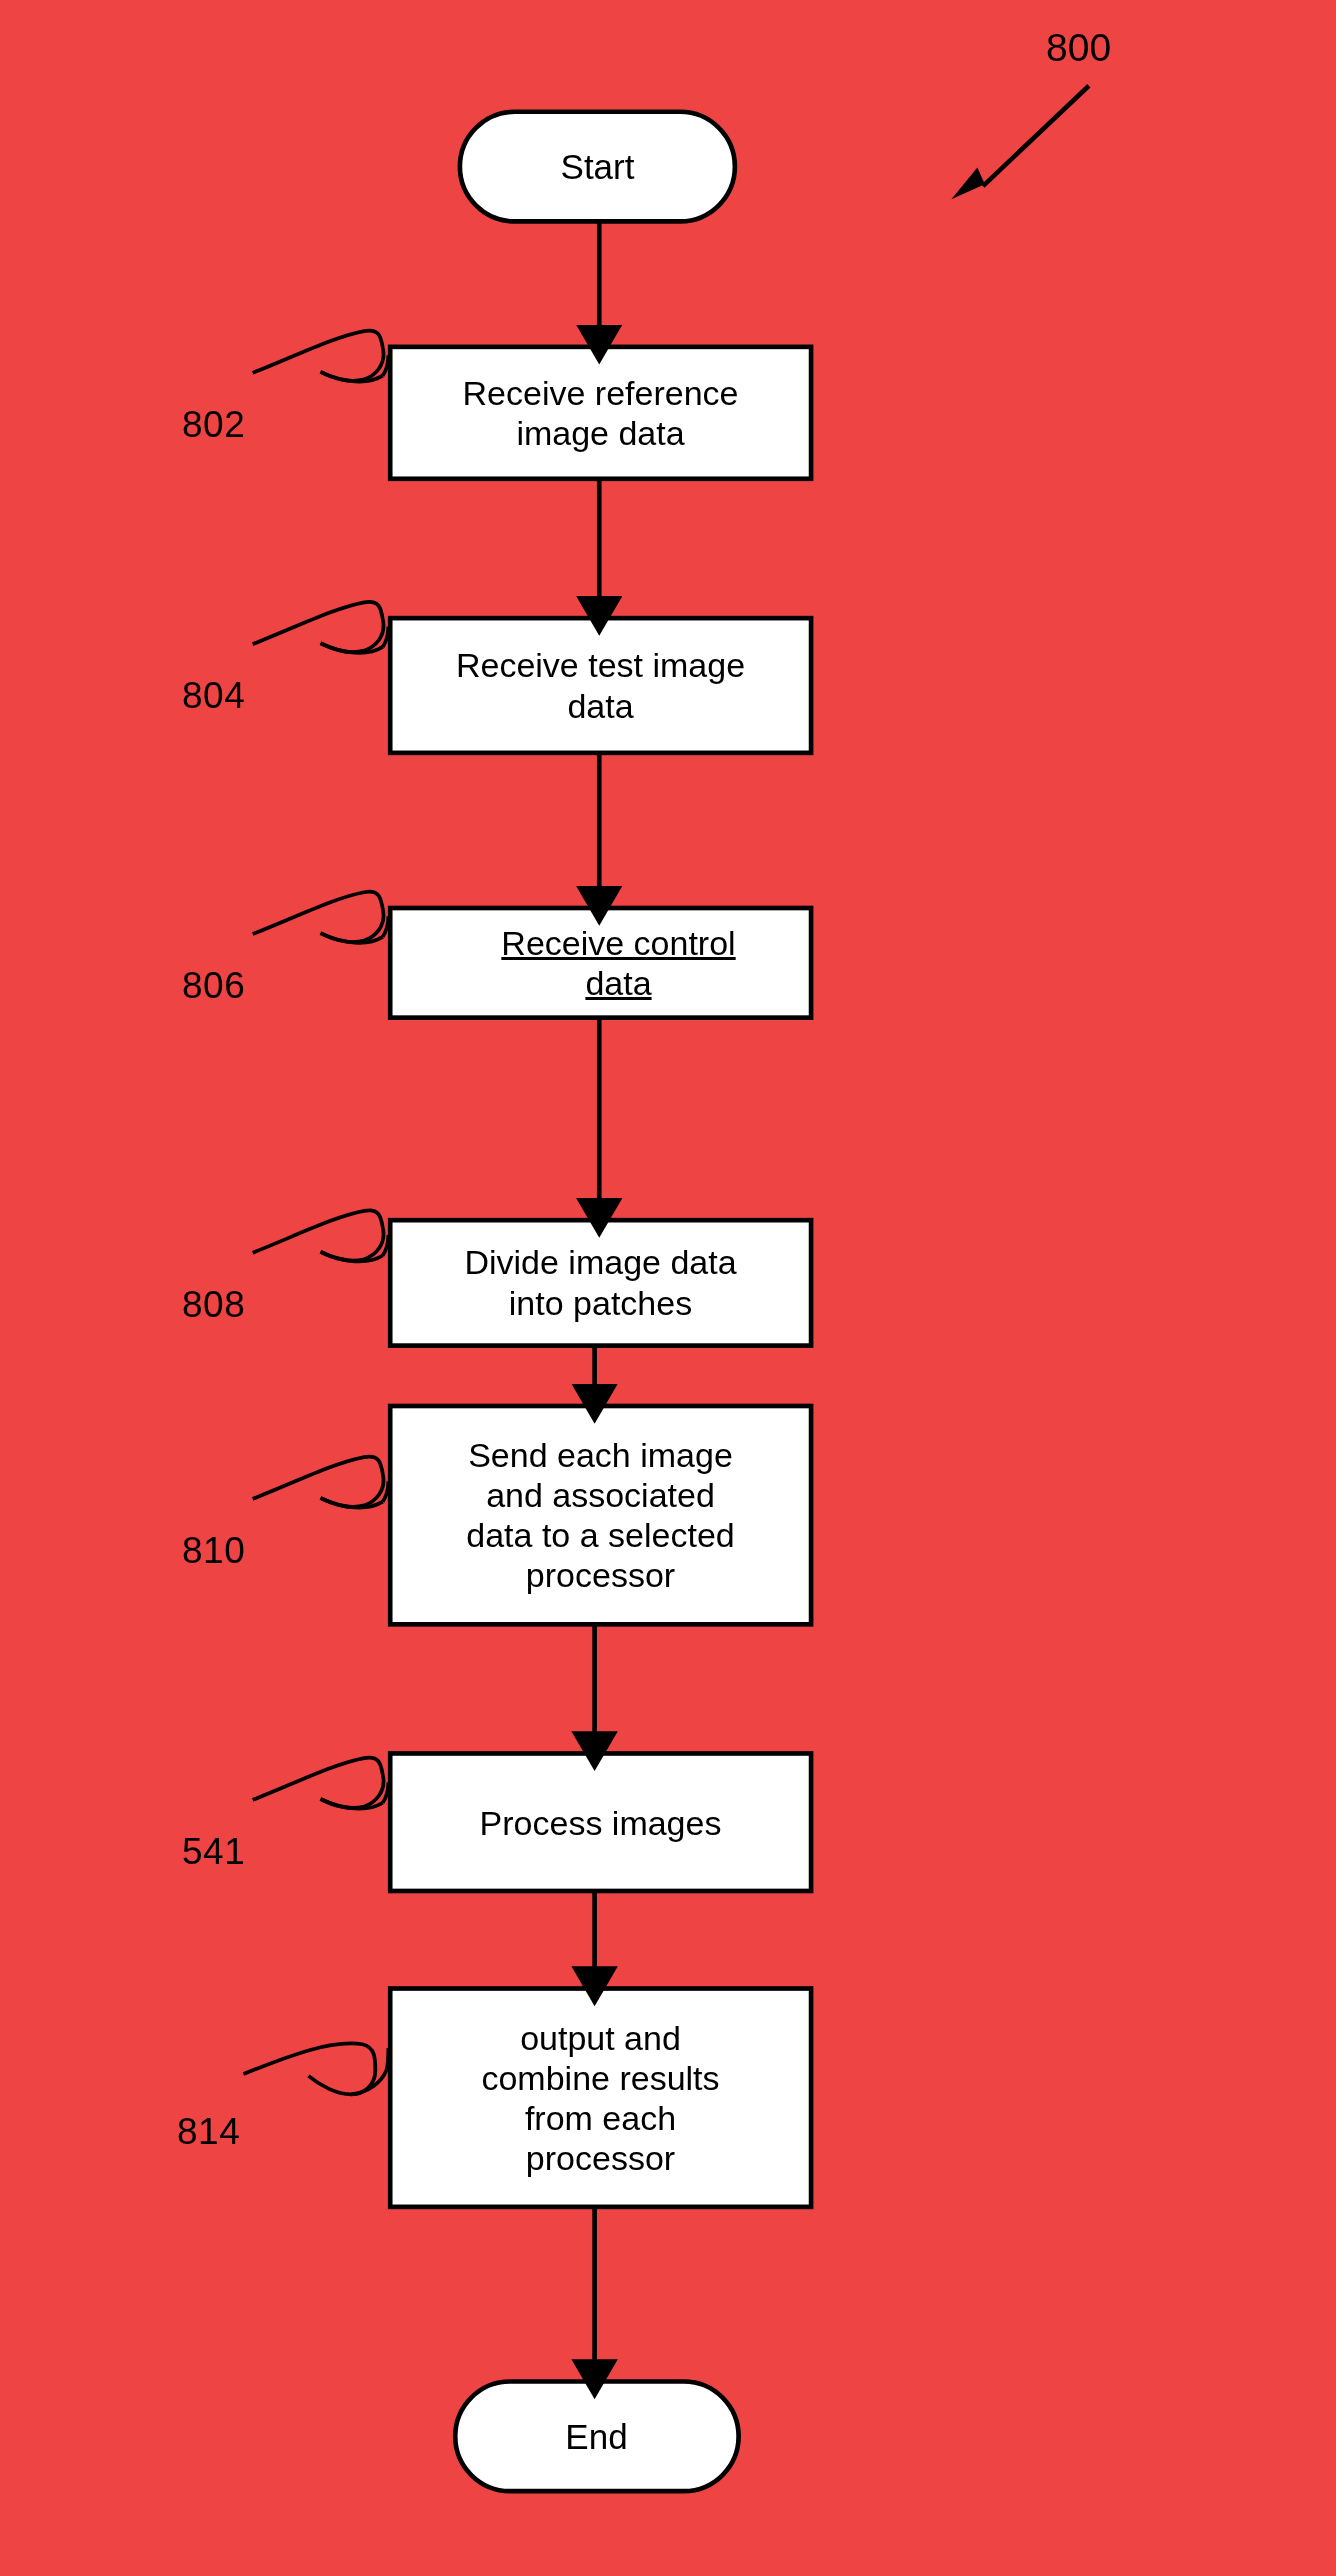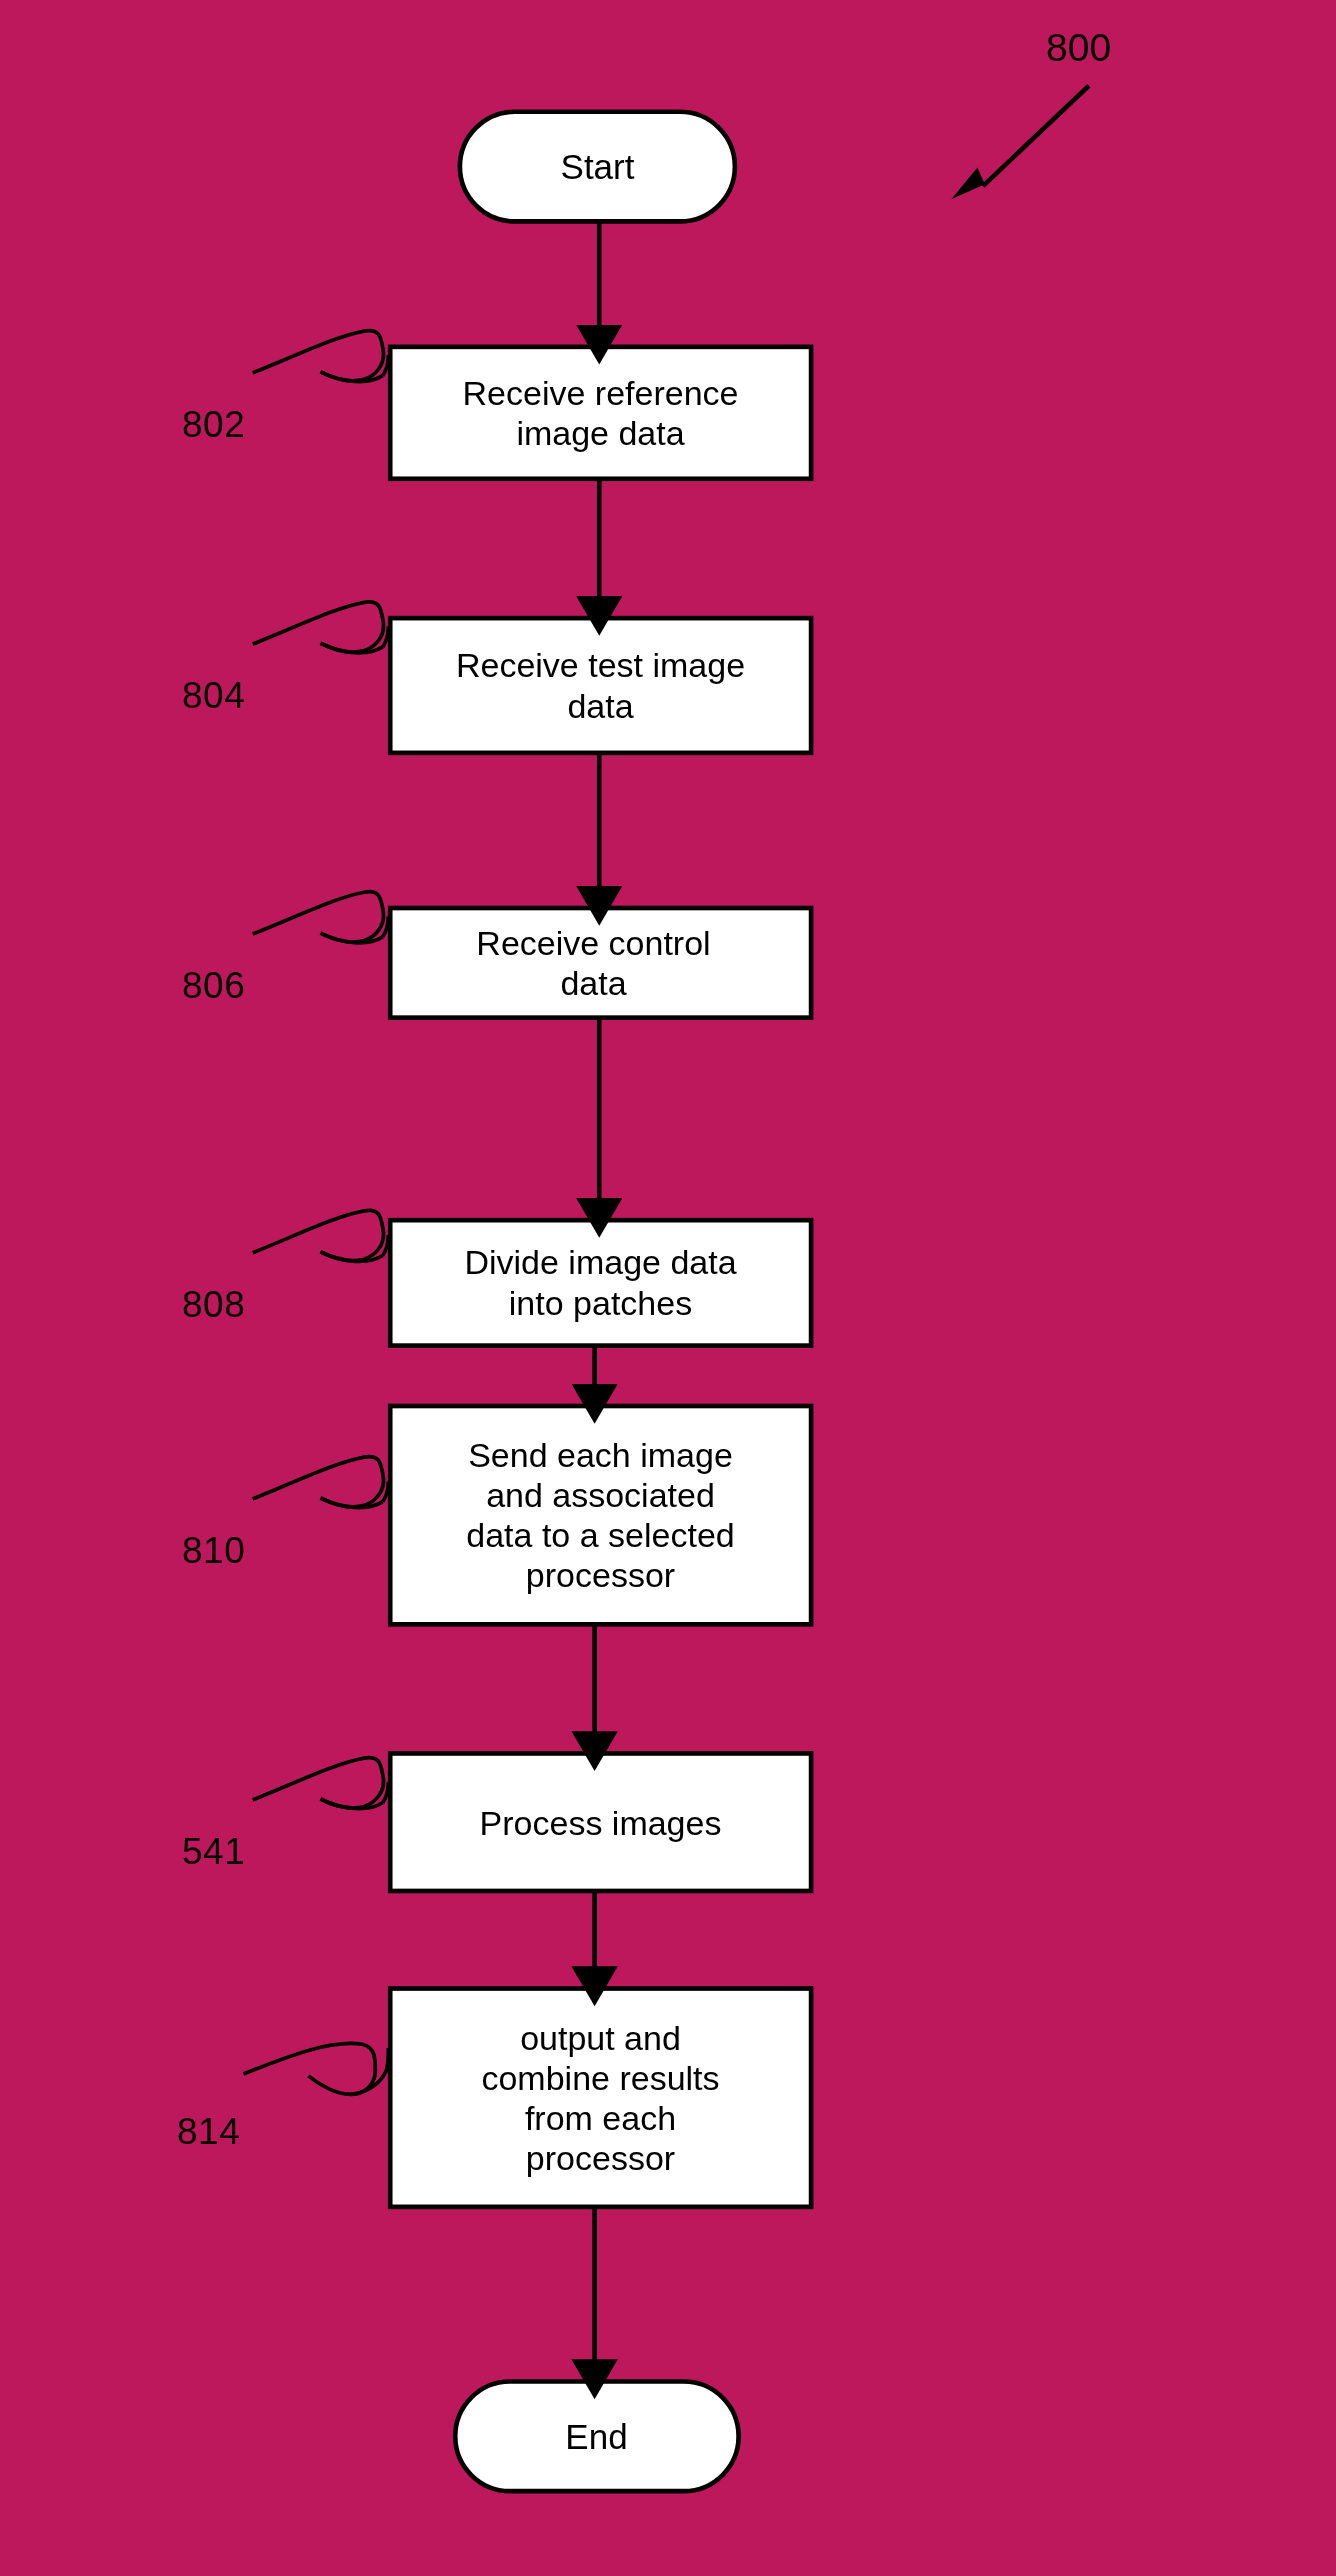--- a/index.html
+++ b/index.html
@@ -4,21 +4,21 @@
 <style>
   html, body {
     margin: 0;
     padding: 0;
     background: #ffffff;
   }
   #canvas {
     position: relative;
     width: 1336px;
     height: 2576px;
-    background: #be185d;
+    background: #ef4444;
     overflow: hidden;
     font-family: "Liberation Sans", sans-serif;
   }
   #flow-svg {
     position: absolute;
     left: 0;
     top: 0;
     width: 1336px;
     height: 2576px;
   }
@@ -172,21 +172,21 @@
   <div class="fig-label" style="left:1046px; top:26px;">800</div>
 
   <div class="node-label terminal-label" style="left:460px; top:112px; width:275px; height:110px;">Start</div>
 
   <div class="node-label" style="left:390px; top:347px; width:421px; height:132px;">Receive reference
 image data</div>
 
   <div class="node-label" style="left:390px; top:618px; width:421px; height:135px;">Receive test image
 data</div>
 
-  <div class="node-label" style="left:383px; top:908px; width:421px; height:110px;">Receive control
+  <div class="node-label" style="left:408px; top:908px; width:421px; height:110px;text-decoration:underline;">Receive control
 data</div>
 
   <div class="node-label" style="left:390px; top:1220px; width:421px; height:125px;">Divide image data
 into patches</div>
 
   <div class="node-label" style="left:390px; top:1406px; width:421px; height:218px;">Send each image
 and associated
 data to a selected
 processor</div>
 

